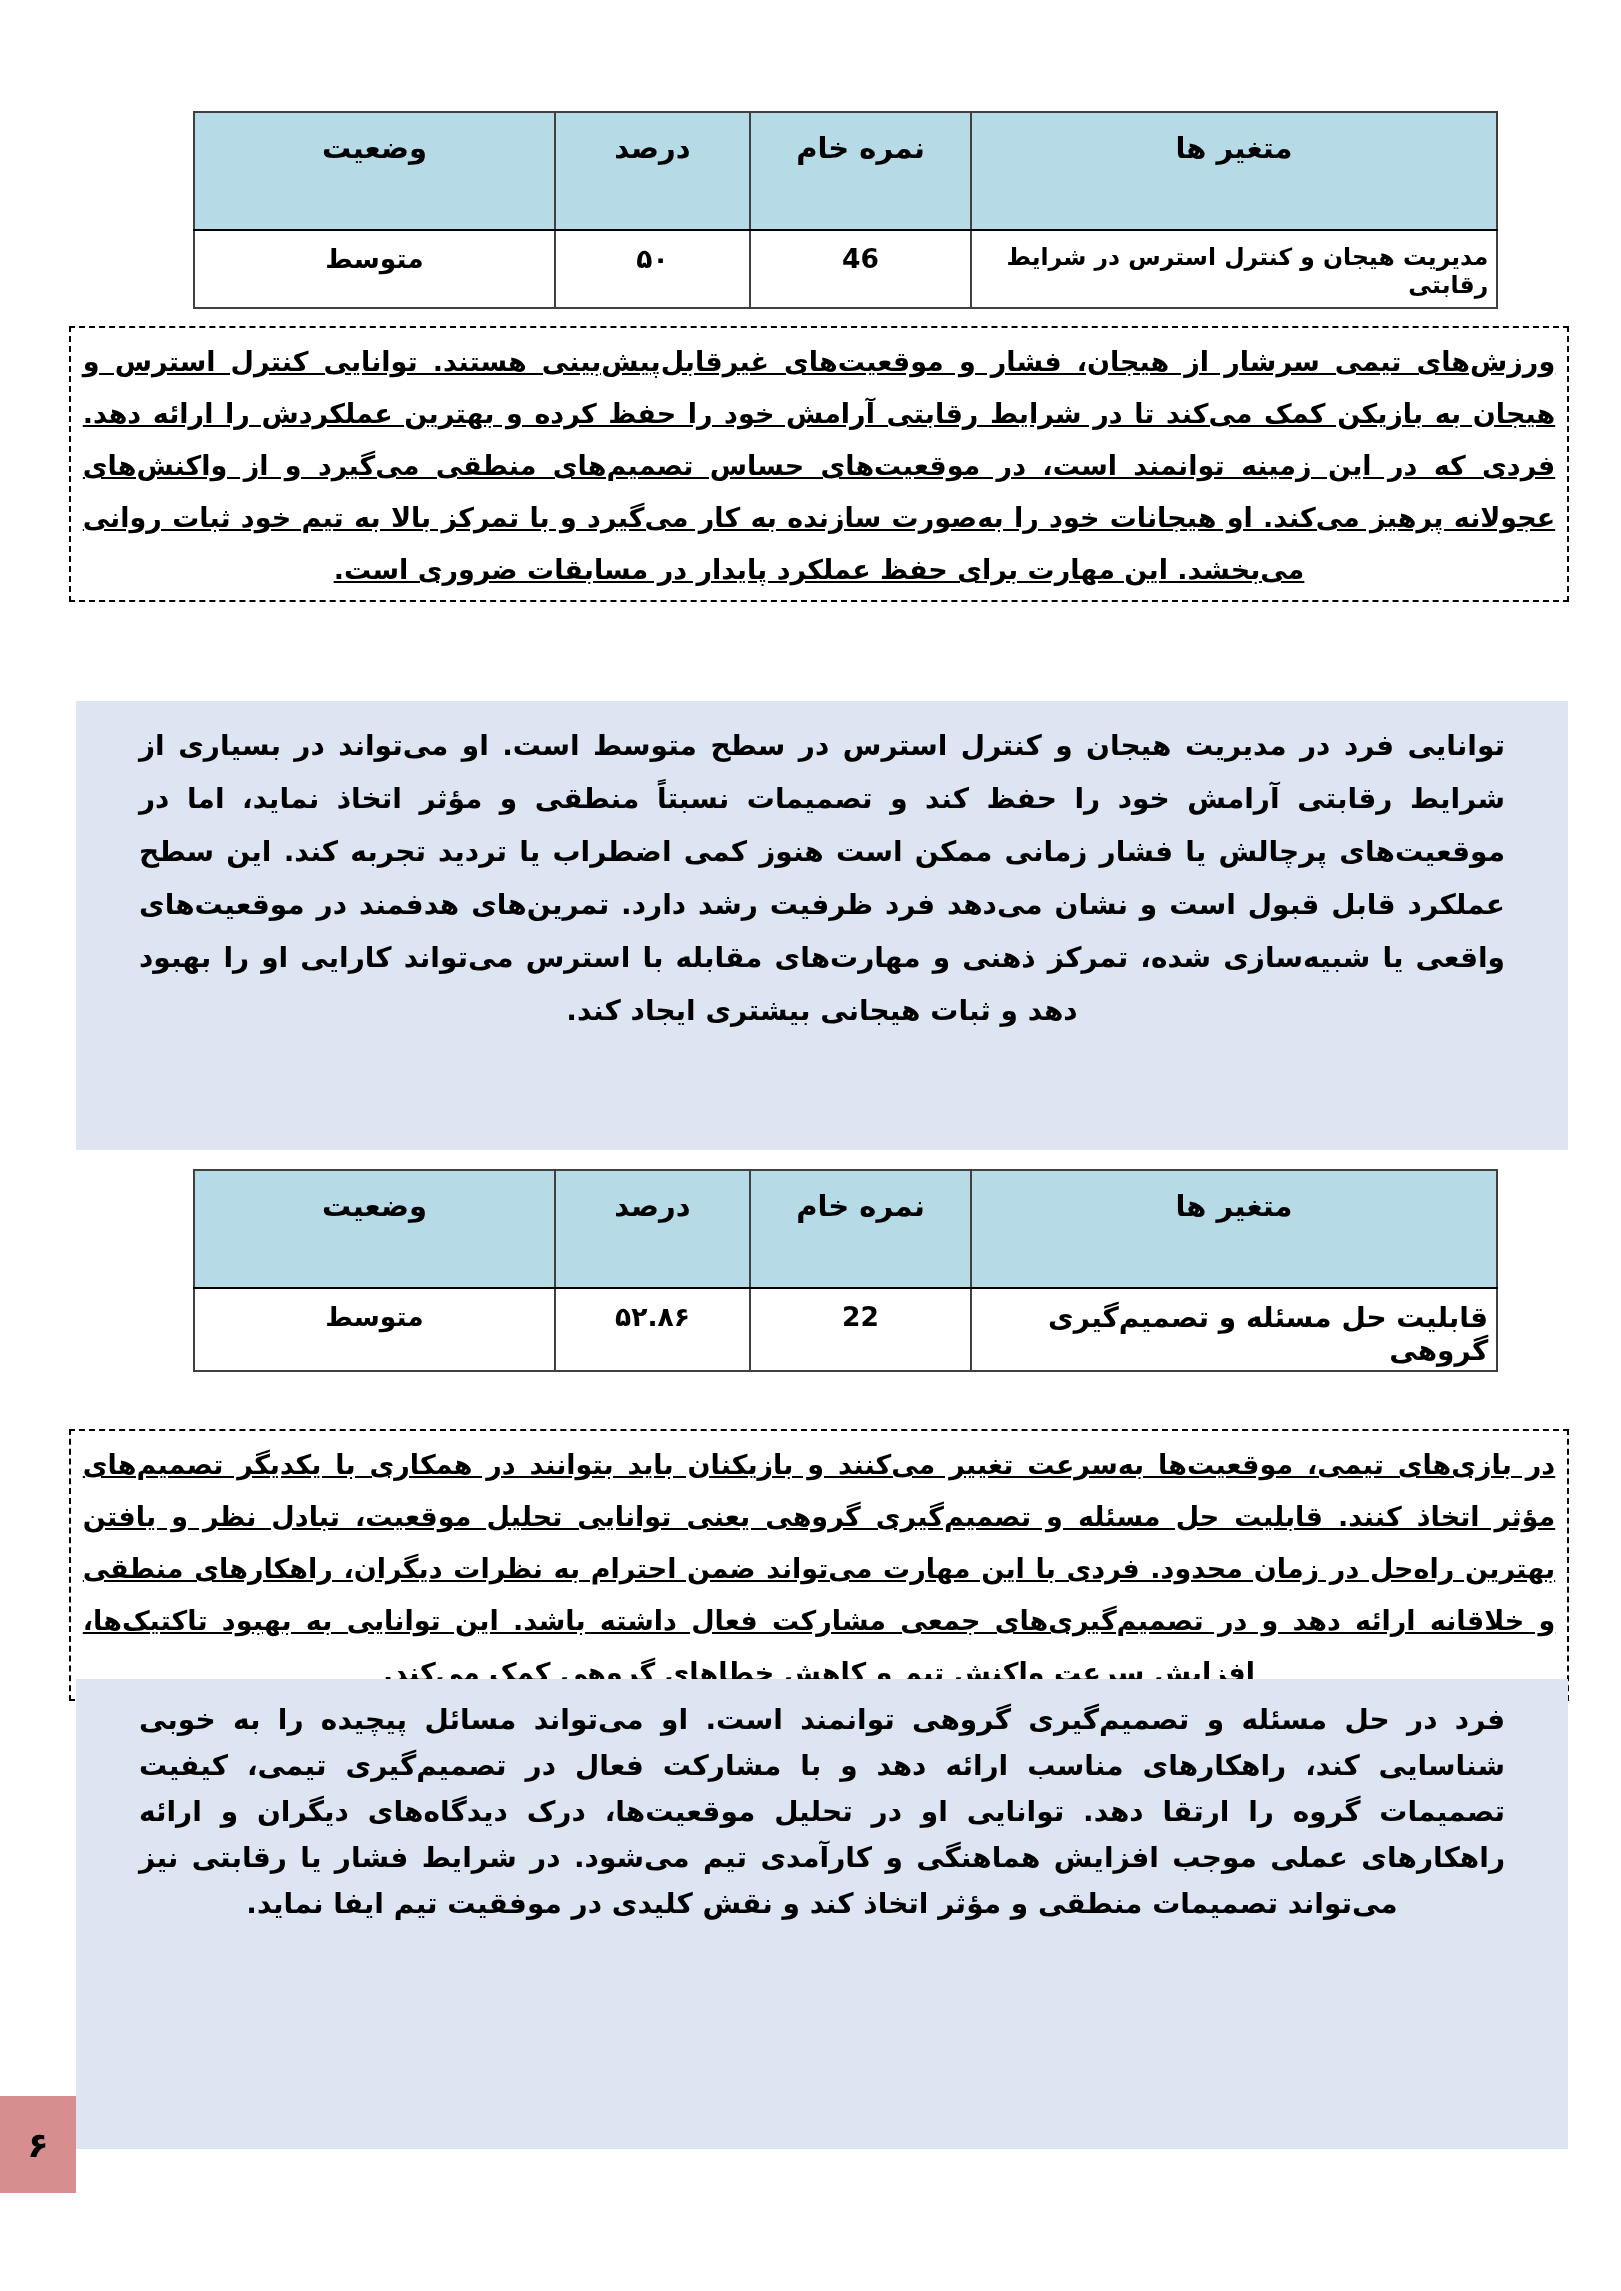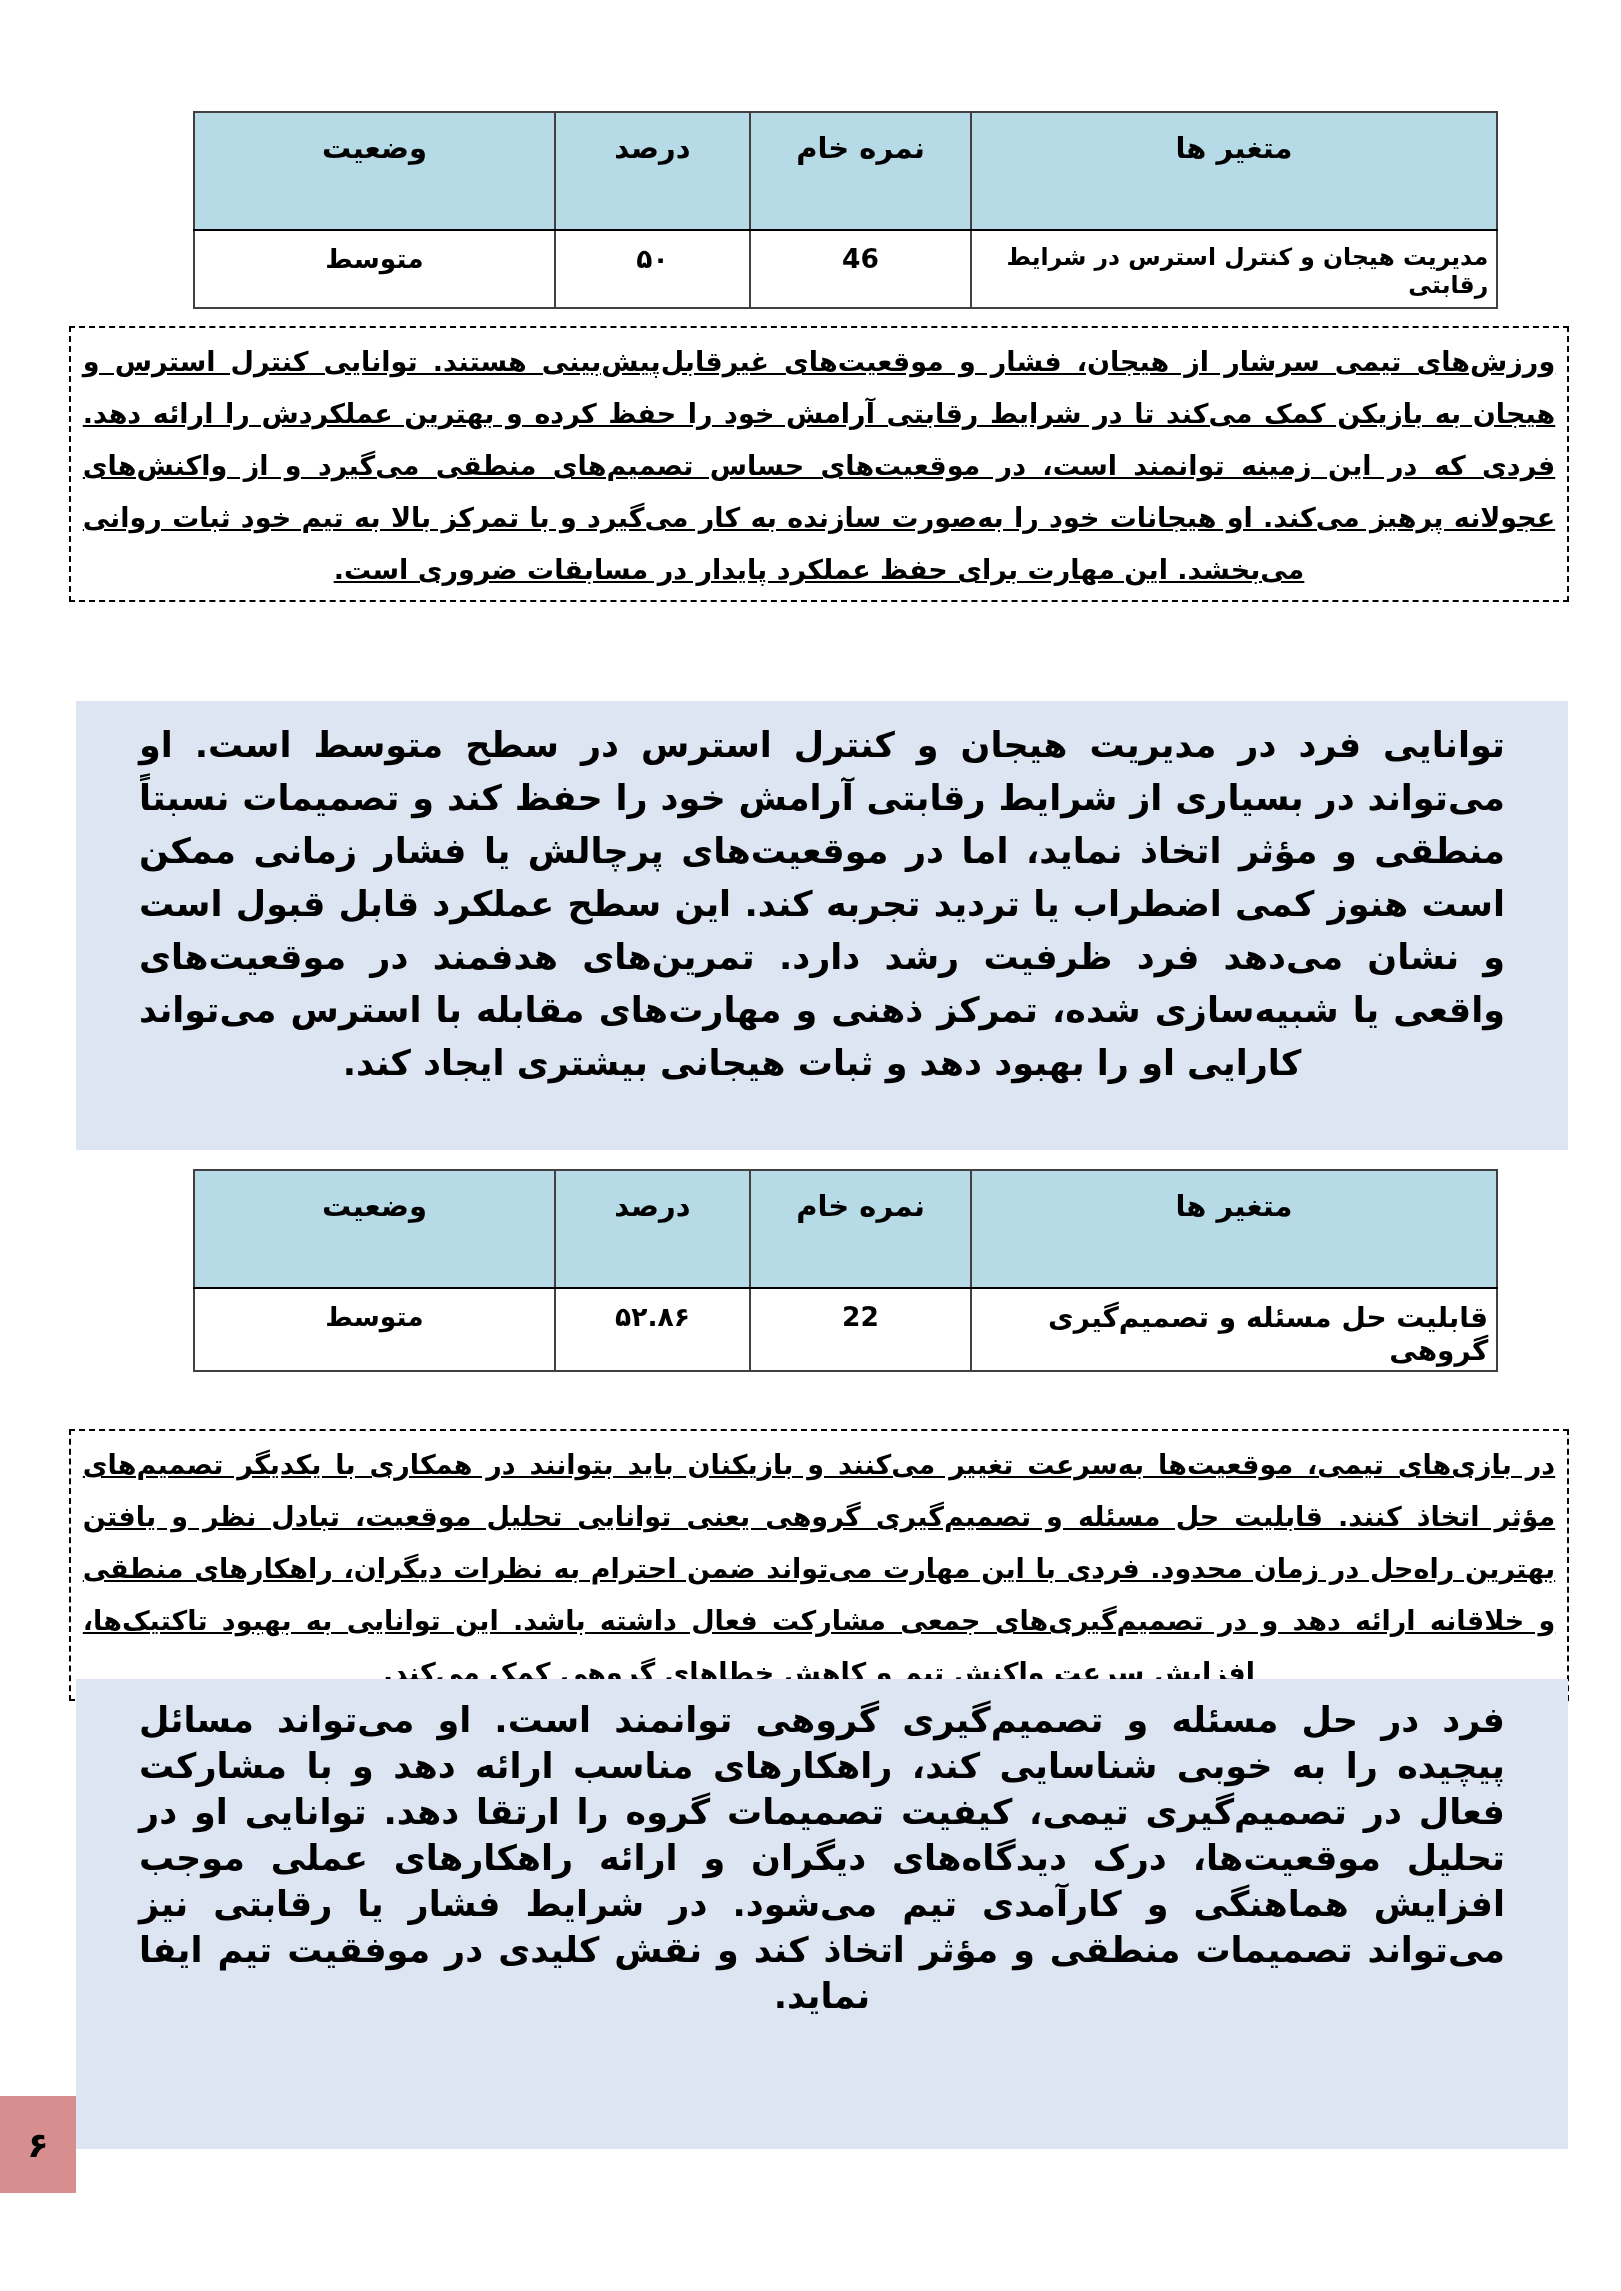--- a/index.html
+++ b/index.html
@@ -68,21 +68,21 @@
   .d1{top:326px;height:276px;}
   .d2{top:1429px;height:272px;}
 
   
   .blue-box{
     position:absolute;
     left:76px;width:1492px;
     box-sizing:border-box;
     background:#DCE5F1;
     padding:17.6px 63px 0;
-    font-size:35px;
+    font-size:28px;
     line-height:53px;
     font-weight:bold;
     direction:rtl;
     text-align:justify;
     text-align-last:center;
   }
   .b1{top:701px;height:449px;}
   .b2{top:1679px;height:470px;line-height:46px;}
 
   

